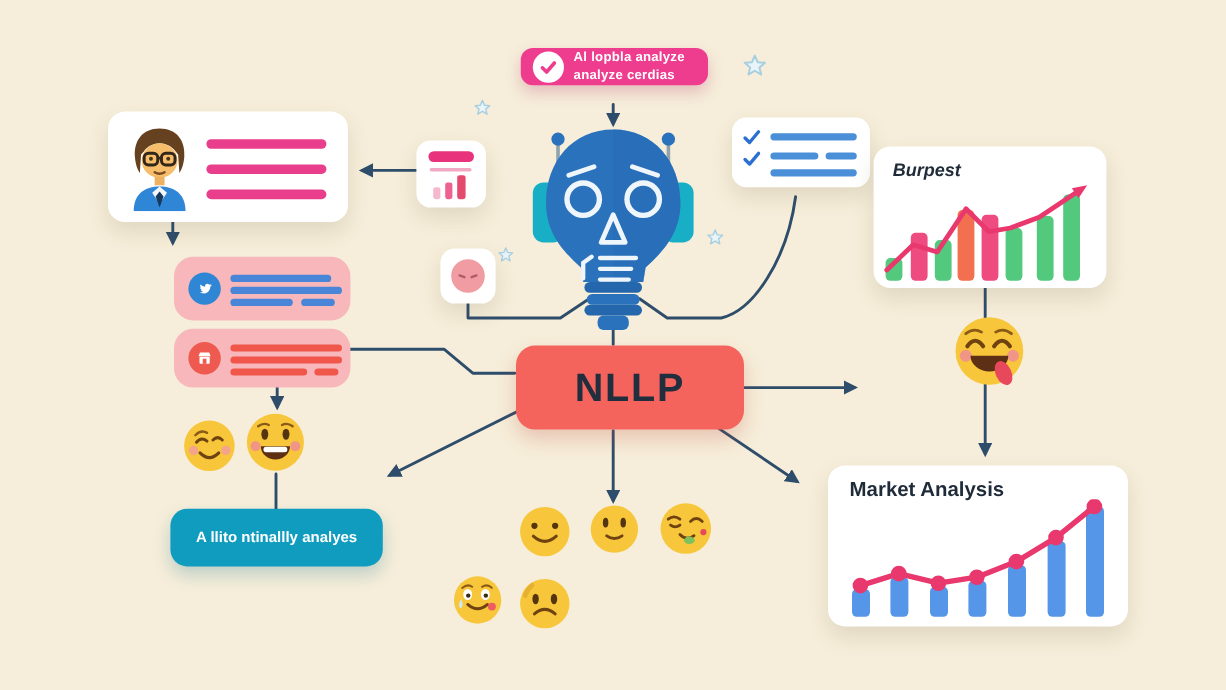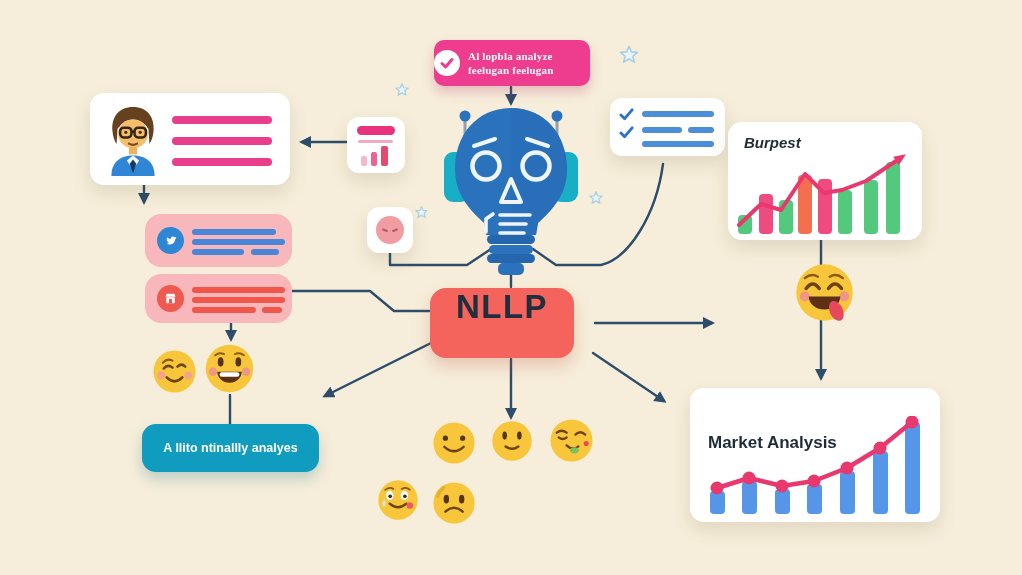--- a/index.html
+++ b/index.html
@@ -5,29 +5,29 @@
   html,body{margin:0;padding:0;}
   #canvas{position:relative;width:1022px;height:575px;background:#f6eeda;overflow:hidden;
           font-family:"Liberation Sans",sans-serif;}
   .abs{position:absolute;}
   .card{position:absolute;background:#ffffff;border-radius:14px;
         box-shadow:0 8px 18px rgba(95,75,40,.14);}
   .pill{position:absolute;border-radius:5px;}
   #connectors{position:absolute;left:0;top:0;}
   .cline{fill:none;stroke:#2e4d6b;stroke-width:2.4;stroke-linecap:round;stroke-linejoin:round;}
   
-  #banner{position:absolute;left:434px;top:40px;width:156px;height:46px;border-radius:10px;
-          background:#ee3d8f;display:flex;align-items:center;gap:8px;
-          box-shadow:0 6px 12px rgba(180,40,100,.25);box-sizing:border-box;font-family:Liberation Serif, serif;}
+  #banner{position:absolute;left:434px;top:40px;width:156px;height:31px;border-radius:10px;
+          background:#ee3d8f;display:flex;align-items:center;gap:8px;padding-left:10px;
+          box-shadow:0 6px 12px rgba(180,40,100,.25);box-sizing:border-box;}
   #banner .chk{width:26px;height:26px;border-radius:50%;background:#fff;flex:0 0 auto;
                display:flex;align-items:center;justify-content:center;}
   #banner .txt{color:#fff;font-size:11px;font-weight:800;line-height:1.3;letter-spacing:.2px;}
   
-  #nlp{position:absolute;left:430px;top:288px;width:144px;height:70px;border-radius:16px;
-       background:#f4645c;display:flex;justify-content:center;
+  #nlp{position:absolute;left:430px;top:288px;width:190px;height:70px;border-radius:16px;
+       background:#f4645c;display:flex;align-items:center;justify-content:center;
        font-size:33px;font-weight:800;color:#202e3d;letter-spacing:1.5px;
        box-shadow:0 8px 16px rgba(190,70,60,.25);}
   
   #tealnote{position:absolute;left:142px;top:424px;width:177px;height:48px;border-radius:14px;
             background:#0f9cbe;color:#fff;font-size:12.5px;font-weight:800;line-height:1.35;
             display:flex;flex-direction:column;align-items:center;justify-content:center;
             box-shadow:0 7px 14px rgba(20,110,140,.25);text-align:center;}
   
   .pline{height:8px;border-radius:4px;background:#e83e8c;}
   
@@ -80,21 +80,21 @@
     </svg>
 
   <div id="banner">
     <span class="chk">
       <svg width="16" height="16" viewBox="0 0 16 16">
           <path d="M3,8.5 L6.5,12 L13,4.5" fill="none" stroke="#ee3d8f" stroke-width="3" stroke-linecap="round" stroke-linejoin="round"></path>
         </svg>
     </span>
     <span class="txt">
       <span>Al lopbla analyze</span><br>
-      <span>feelugan feelugan</span>
+      <span>analyze cerdias</span>
     </span>
   </div>
 
   <svg class="abs" style="left:436px;top:102px;" width="150" height="180" viewBox="0 0 150 180">
     <line x1="29" y1="44" x2="29" y2="18" stroke="#8fa3ad" stroke-width="3"></line>
     <line x1="121" y1="44" x2="121" y2="18" stroke="#8fa3ad" stroke-width="3"></line>
     <circle cx="29" cy="14" r="5.5" fill="#2b72bd"></circle>
       <circle cx="121" cy="14" r="5.5" fill="#2b72bd"></circle>
     <rect x="8" y="50" width="26" height="50" rx="9" fill="#17aec6"></rect>
     <rect x="116" y="50" width="26" height="50" rx="9" fill="#17aec6"></rect>
@@ -241,21 +241,21 @@
     <path d="M28,12 q5,-3 10,1" stroke="#8a5a17" stroke-width="1.8" fill="none" stroke-linecap="round"></path>
     <path d="M10,21 q5,-7 10,0" stroke="#6e4310" stroke-width="2.6" fill="none" stroke-linecap="round"></path>
     <path d="M27,21 q5,-7 10,0" stroke="#6e4310" stroke-width="2.6" fill="none" stroke-linecap="round"></path>
     <circle cx="9" cy="27" r="3.8" fill="#f0908f" opacity="0.9"></circle>
       <circle cx="39" cy="27" r="3.8" fill="#f0908f" opacity="0.9"></circle>
     <path d="M12,27 a12,10 0 0 0 24,0 z" fill="#5d2f14"></path>
     <ellipse cx="33" cy="38" rx="5" ry="8" fill="#e8485c" transform="rotate(-25 33 38)"></ellipse>
   </svg>
 
   <div class="card" style="left:690px;top:388px;width:250px;height:134px;">
-    <div class="title-sm" style="left:18px;top:10px;font-size:17px;margin-top:35px;">Market Analysis</div>
+    <div class="title-sm" style="left:18px;top:10px;font-size:17px;">Market Analysis</div>
     <svg class="abs" style="left:10px;top:28px;" width="230" height="102" viewBox="0 0 230 102">
         <rect x="10" y="75" width="15" height="23" rx="4" fill="#5596e8"></rect>
         <rect x="42" y="65" width="15" height="33" rx="4" fill="#5596e8"></rect>
         <rect x="75" y="73" width="15" height="25" rx="4" fill="#5596e8"></rect>
         <rect x="107" y="68" width="15" height="30" rx="4" fill="#5596e8"></rect>
         <rect x="140" y="55" width="15" height="43" rx="4" fill="#5596e8"></rect>
         <rect x="173" y="35" width="15" height="63" rx="4" fill="#5596e8"></rect>
         <rect x="205" y="6" width="15" height="92" rx="4" fill="#5596e8"></rect>
         <polyline points="17,72 49,62 82,70 114,65 147,52 180,32 212,6" fill="none" stroke="#e8386d" stroke-width="4.5" stroke-linecap="round" stroke-linejoin="round"></polyline>
         <circle cx="17" cy="72" r="6.5" fill="#e8386d"></circle>

